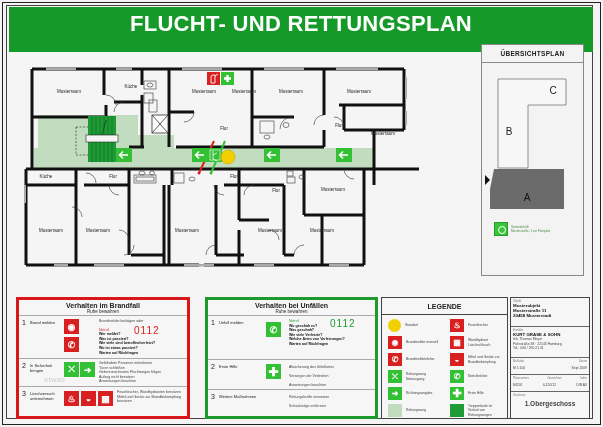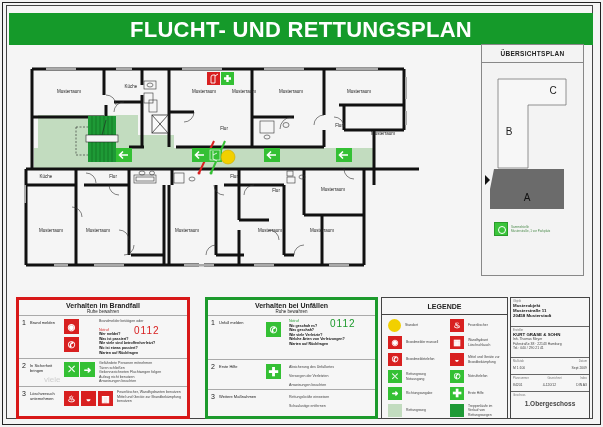--- a/index.html
+++ b/index.html
@@ -1,20 +1,20 @@
 <!DOCTYPE html>
 <html><head>
 <meta charset="utf-8">
 <style>
   * { box-sizing: border-box; margin: 0; padding: 0; }
   html, body { width: 603px; height: 427px; overflow: hidden; background: #f3f3f3; }
   body { font-family: "Liberation Sans", sans-serif; color: #222; position: relative; }
   .frame { position: absolute; left: 2px; top: 2px; width: 599px; height: 423px; border: 1px solid #222; background: #f4f4f4; }
   .frame-inner { position: absolute; left: 6px; top: 5px; width: 587px; height: 414px; border: 1px solid #444; background: #f5f5f5; }
-  .title-bar { position: absolute; left: 9px; top: 13px; width: 584px; height: 32px; background: #159a2a; color: #fff; font-weight: bold; font-size: 22px; text-align: center; line-height: 33px; letter-spacing: 0.3px; }
+  .title-bar { position: absolute; left: 9px; top: 7px; width: 584px; height: 45px; background: #159a2a; color: #fff; font-weight: bold; font-size: 22px; text-align: center; line-height: 33px; letter-spacing: 0.3px; }
 
   .plan { position: absolute; left: 24px; top: 55px; width: 395px; height: 220px; }
   .plan svg { width: 100%; height: 100%; display: block; }
   .room-label { font-size: 4.5px; fill: #222; font-family: "Liberation Sans", sans-serif; }
 
   .overview { position: absolute; left: 481px; top: 44px; width: 103px; height: 232px; border: 1px solid #888; background: #f3f3f3; }
   .overview-title { height: 18px; border-bottom: 1px solid #888; font-size: 6.5px; font-weight: bold; text-align: center; line-height: 18px; letter-spacing: 0.3px; }
   .ov-svg { position: absolute; left: 0; top: 18px; width: 101px; height: 150px; }
   .ov-note { position: absolute; left: 12px; top: 177px; display: flex; align-items: center; gap: 3px; }
   .ov-note .sq { width: 14px; height: 14px; background: #3ac43a; border: 1px solid #2a9a2a; position: relative; }
@@ -313,21 +313,21 @@
     <span class="lbl">In Sicherheit bringen</span>
     <div class="ico green" style="left:45px;top:3px;">⛌</div>
     <div class="ico green" style="left:61px;top:3px;">➜</div>
     <div class="desc" style="left:80px;top:2px;width:88px;">
       <div>Gefährdete Personen mitnehmen</div>
       <div>Türen schließen</div>
       <div>Gekennzeichneten Fluchtwegen folgen</div>
       <div>Aufzug nicht benutzen</div>
       <div>Anweisungen beachten</div>
     </div>
-    <div style="position:absolute;left:25px;top:16px;font-size:8px;color:#cfcfcf;">viele</div>
+    <div style="position:absolute;left:25px;top:16px;font-size:8px;color:#cfcfcf;">etwas</div>
   </div>
 
   <div class="row" style="height:26px;">
     <span class="num">3</span>
     <span class="lbl">Löschversuch unternehmen</span>
     <div class="ico red" style="left:45px;top:4px;">♨</div>
     <div class="ico red" style="left:62px;top:4px;">◒</div>
     <div class="ico red" style="left:79px;top:4px;">▦</div>
     <div class="desc" style="left:98px;top:3px;width:72px;">
       <div>Feuerlöscher, Wandhydranten benutzen</div>

